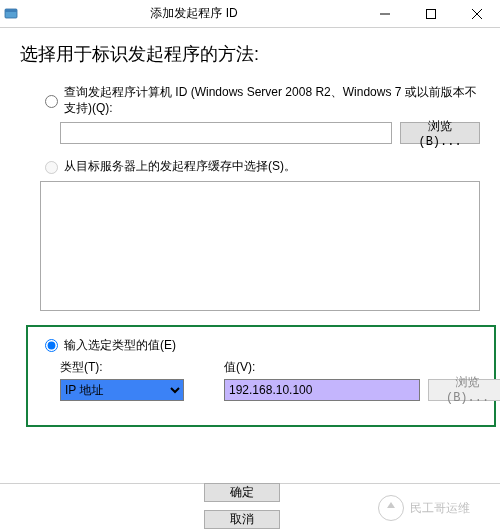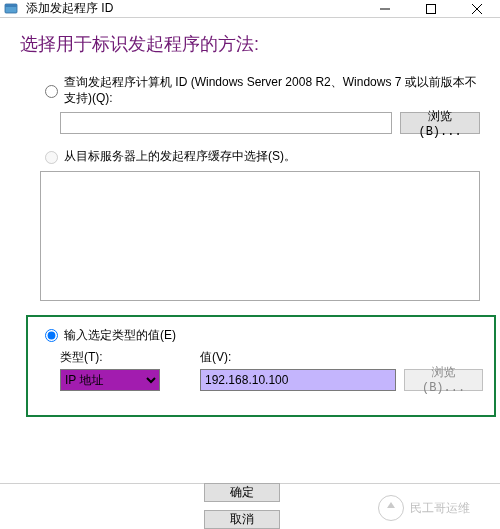--- a/index.html
+++ b/index.html
@@ -8,25 +8,26 @@
     width: 500px;
     height: 529px;
     font-family: "Microsoft YaHei", "Segoe UI", Tahoma, sans-serif;
     font-size: 12px;
     color: #000;
     background: #fff;
     overflow: hidden;
     position: relative;
   }
   .titlebar {
-    height: 18px;
+    height: 28px;
     background: #fff;
     border-bottom: 1px solid #d0d0d0;
     display: flex;
     align-items: center;
+    text-align: center;
   }
   .titlebar .icon-slot {
     width: 24px;
     height: 30px;
     display: flex;
     align-items: center;
     justify-content: center;
   }
   .titlebar .title {
     flex: 1;
@@ -38,21 +39,21 @@
     width: 46px;
     height: 30px;
     display: flex;
     align-items: center;
     justify-content: center;
   }
   .content {
     padding-top: 6px;
   }
   .heading {
-    color: #701a75;
+    color: #000000;
     font-size: 18px;
     padding: 8px 20px 18px 20px;
   }
   .section {
     margin-left: 40px;
     margin-right: 20px;
   }
   .radio-row {
     display: flex;
     align-items: center;
@@ -117,26 +118,26 @@
     display: flex;
     gap: 40px;
     margin-left: 20px;
     margin-top: 2px;
   }
   .type-col label {
     display: block;
     margin-bottom: 3px;
   }
   select.combo {
-    width: 100px;
+    width: 124px;
     height: 22px;
     font-family: inherit;
     font-size: 12px;
     border: 1px solid #7a7a7a;
-    background: #a21caf;
+    background: #3b82f6;
   }
   .value-input {
     width: 214px;
     height: 22px;
     border: 1px solid #7a7a7a;
     padding: 2px 4px;
     font-family: inherit;
     font-size: 12px;
     background: #c4b5fd;
   }

